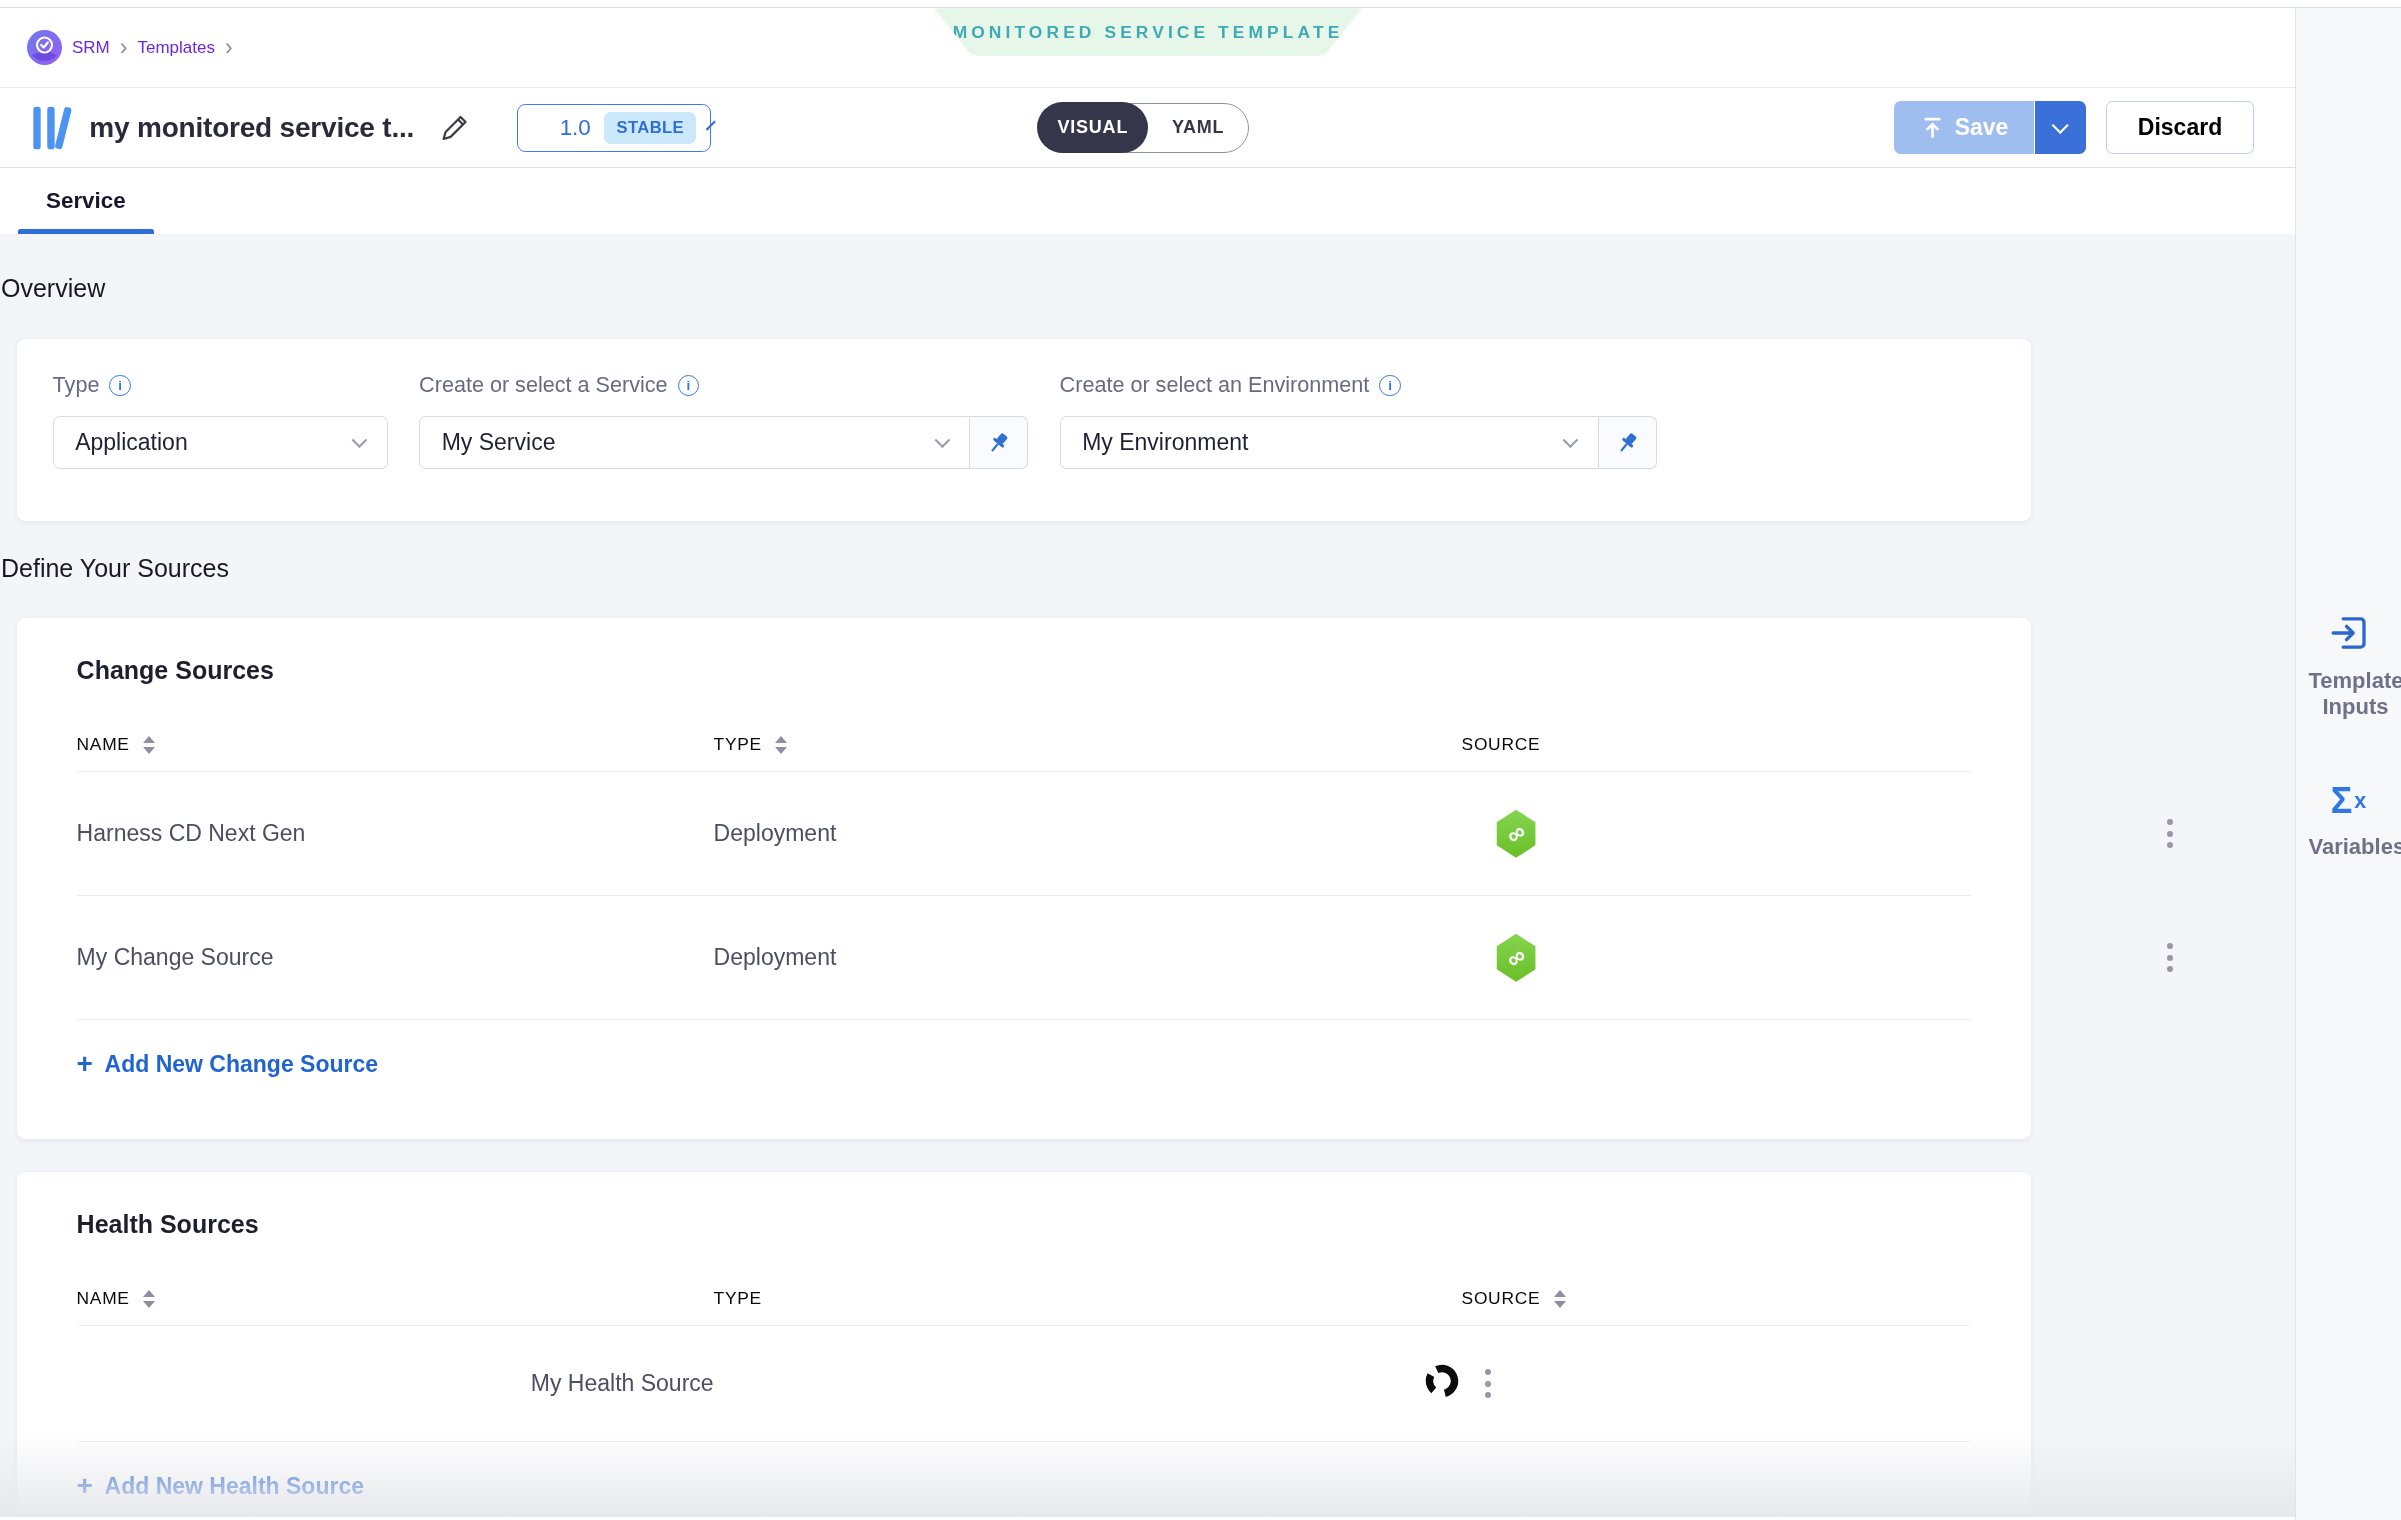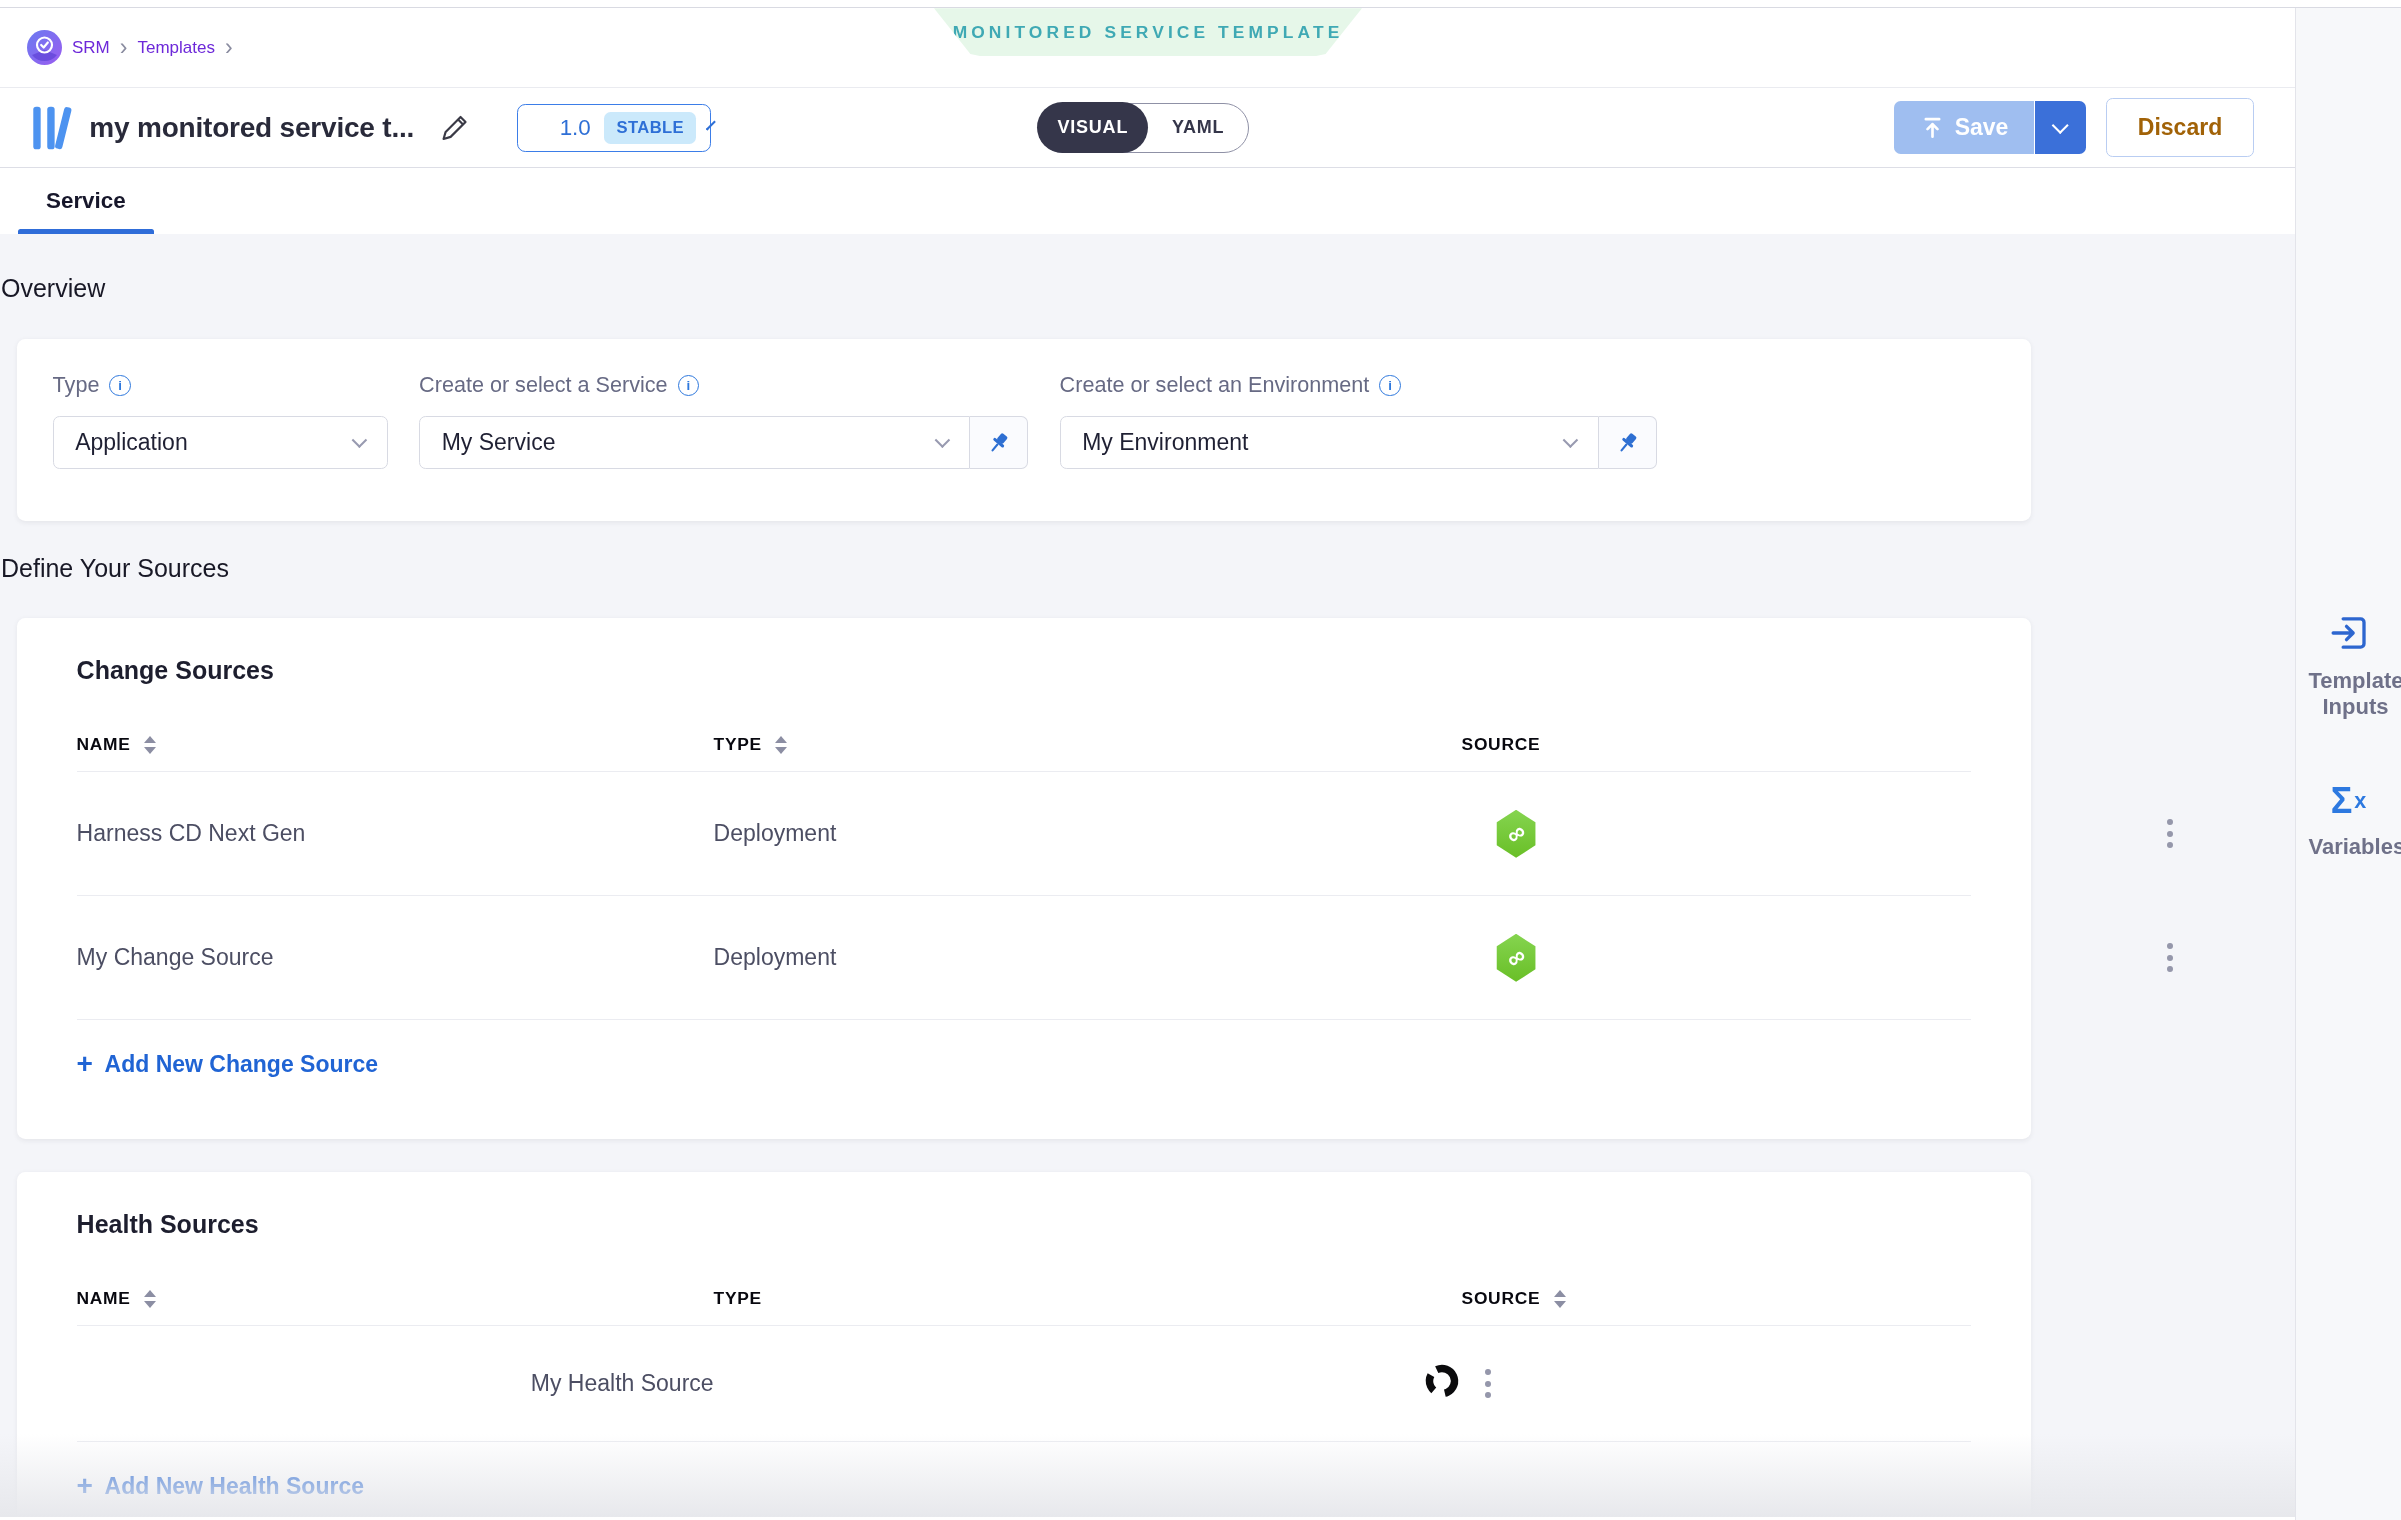--- a/index.html
+++ b/index.html
@@ -48,22 +48,22 @@
   .seg { display:flex; align-items:center; justify-content:center; font-weight:700;
     font-size:18px; letter-spacing:0.8px; cursor:pointer; }
   .seg-active { width:111px; height:51px; margin:-1.7px 0 -1.7px -1.7px; background:#35364a; color:#fff; border-radius:26.5px; }
   .seg-inactive { flex:1; color:#35364a; height:100%; }
   .right-actions { margin-left:auto; display:flex; align-items:center; gap:20px; }
   .save-split { display:flex; height:53px; border-radius:6.6px; overflow:hidden; cursor:pointer; }
   .save-main { width:141px; background:#9fbef0; color:#fff; font-size:23px; font-weight:700;
     display:flex; align-items:center; justify-content:center; gap:10px; border:none; border-right:1.7px solid #fff; }
   .save-caret { width:51px; background:#3b70d9; border:none; display:flex; align-items:center; justify-content:center; }
   .save-caret .chev { border-color:#fff; width:12.4px; height:12.4px; }
-  .discard-btn { width:148px; height:59px; background:#fff; border:1.7px solid #b9cdf2; border-radius:6.6px;
-    color:#a16207; font-size:23px; font-weight:700; cursor:pointer; }
+  .discard-btn { width:148px; height:53px; background:#fff; border:1.7px solid #b9cdf2; border-radius:6.6px;
+    color:#000000; font-size:23px; font-weight:700; cursor:pointer; }
 
   
   .tab-row { height:66px; background:#fff; display:flex; position:relative; z-index:2; }
   .tab { margin-left:18px; padding:0 28px; display:flex; align-items:center; position:relative; cursor:pointer; }
   .tab-label { font-size:22.4px; font-weight:700; color:#17172b; }
   .tab.active::after { content:""; position:absolute; left:0; right:0; bottom:0; height:5px;
     background:#2f6dd9; border-radius:2.5px 2.5px 0 0; }
 
   
   .content { height:1283px; background:#f4f5f9; position:relative; overflow:hidden; }
@@ -89,21 +89,21 @@
   .pin-addon { width:58px; height:53px; border:1.7px solid #d8dae3; border-left:none;
     border-radius:0 6.6px 6.6px 0; background:#fafbfe; display:flex; align-items:center; justify-content:center; cursor:pointer; }
 
   
   .card-sources { margin-top:35px; padding:38px 60px 0; }
   .card-change { height:521px; }
   .card-health { height:431px; margin-top:33px; }
   .card-title { font-size:25px; font-weight:700; color:#1d1e2e; }
   .thead, .trow { display:grid; grid-template-columns:637px 748px 682px 70px; align-items:center; }
   .thead { margin-top:33px; height:53px; }
-  .th { font-size:17.4px; font-weight:700; color:#08080f; letter-spacing:0.7px; display:flex; align-items:center; cursor:pointer; }
+  .th { font-size:17.4px; font-weight:400; color:#08080f; letter-spacing:0.7px; display:flex; align-items:center; cursor:pointer; }
   .sort { display:inline-flex; flex-direction:column; gap:4.1px; margin-left:13.3px; }
   .sort i { width:0; height:0; border-left:6.6px solid transparent; border-right:6.6px solid transparent; }
   .sort .up { border-bottom:7.5px solid #8c8ea3; }
   .sort .down { border-top:7.5px solid #8c8ea3; }
   .trow { border-top:1.7px solid #ebecf1; }
   .row-150 { height:124px; }
   .row-140 { height:116px;text-align:right; }
   .cell { font-size:23px; color:#4c4e63; }
   .cell-source { padding-left:33px; }
   .kebab { background:none; border:none; display:flex; flex-direction:column; gap:5.8px;

